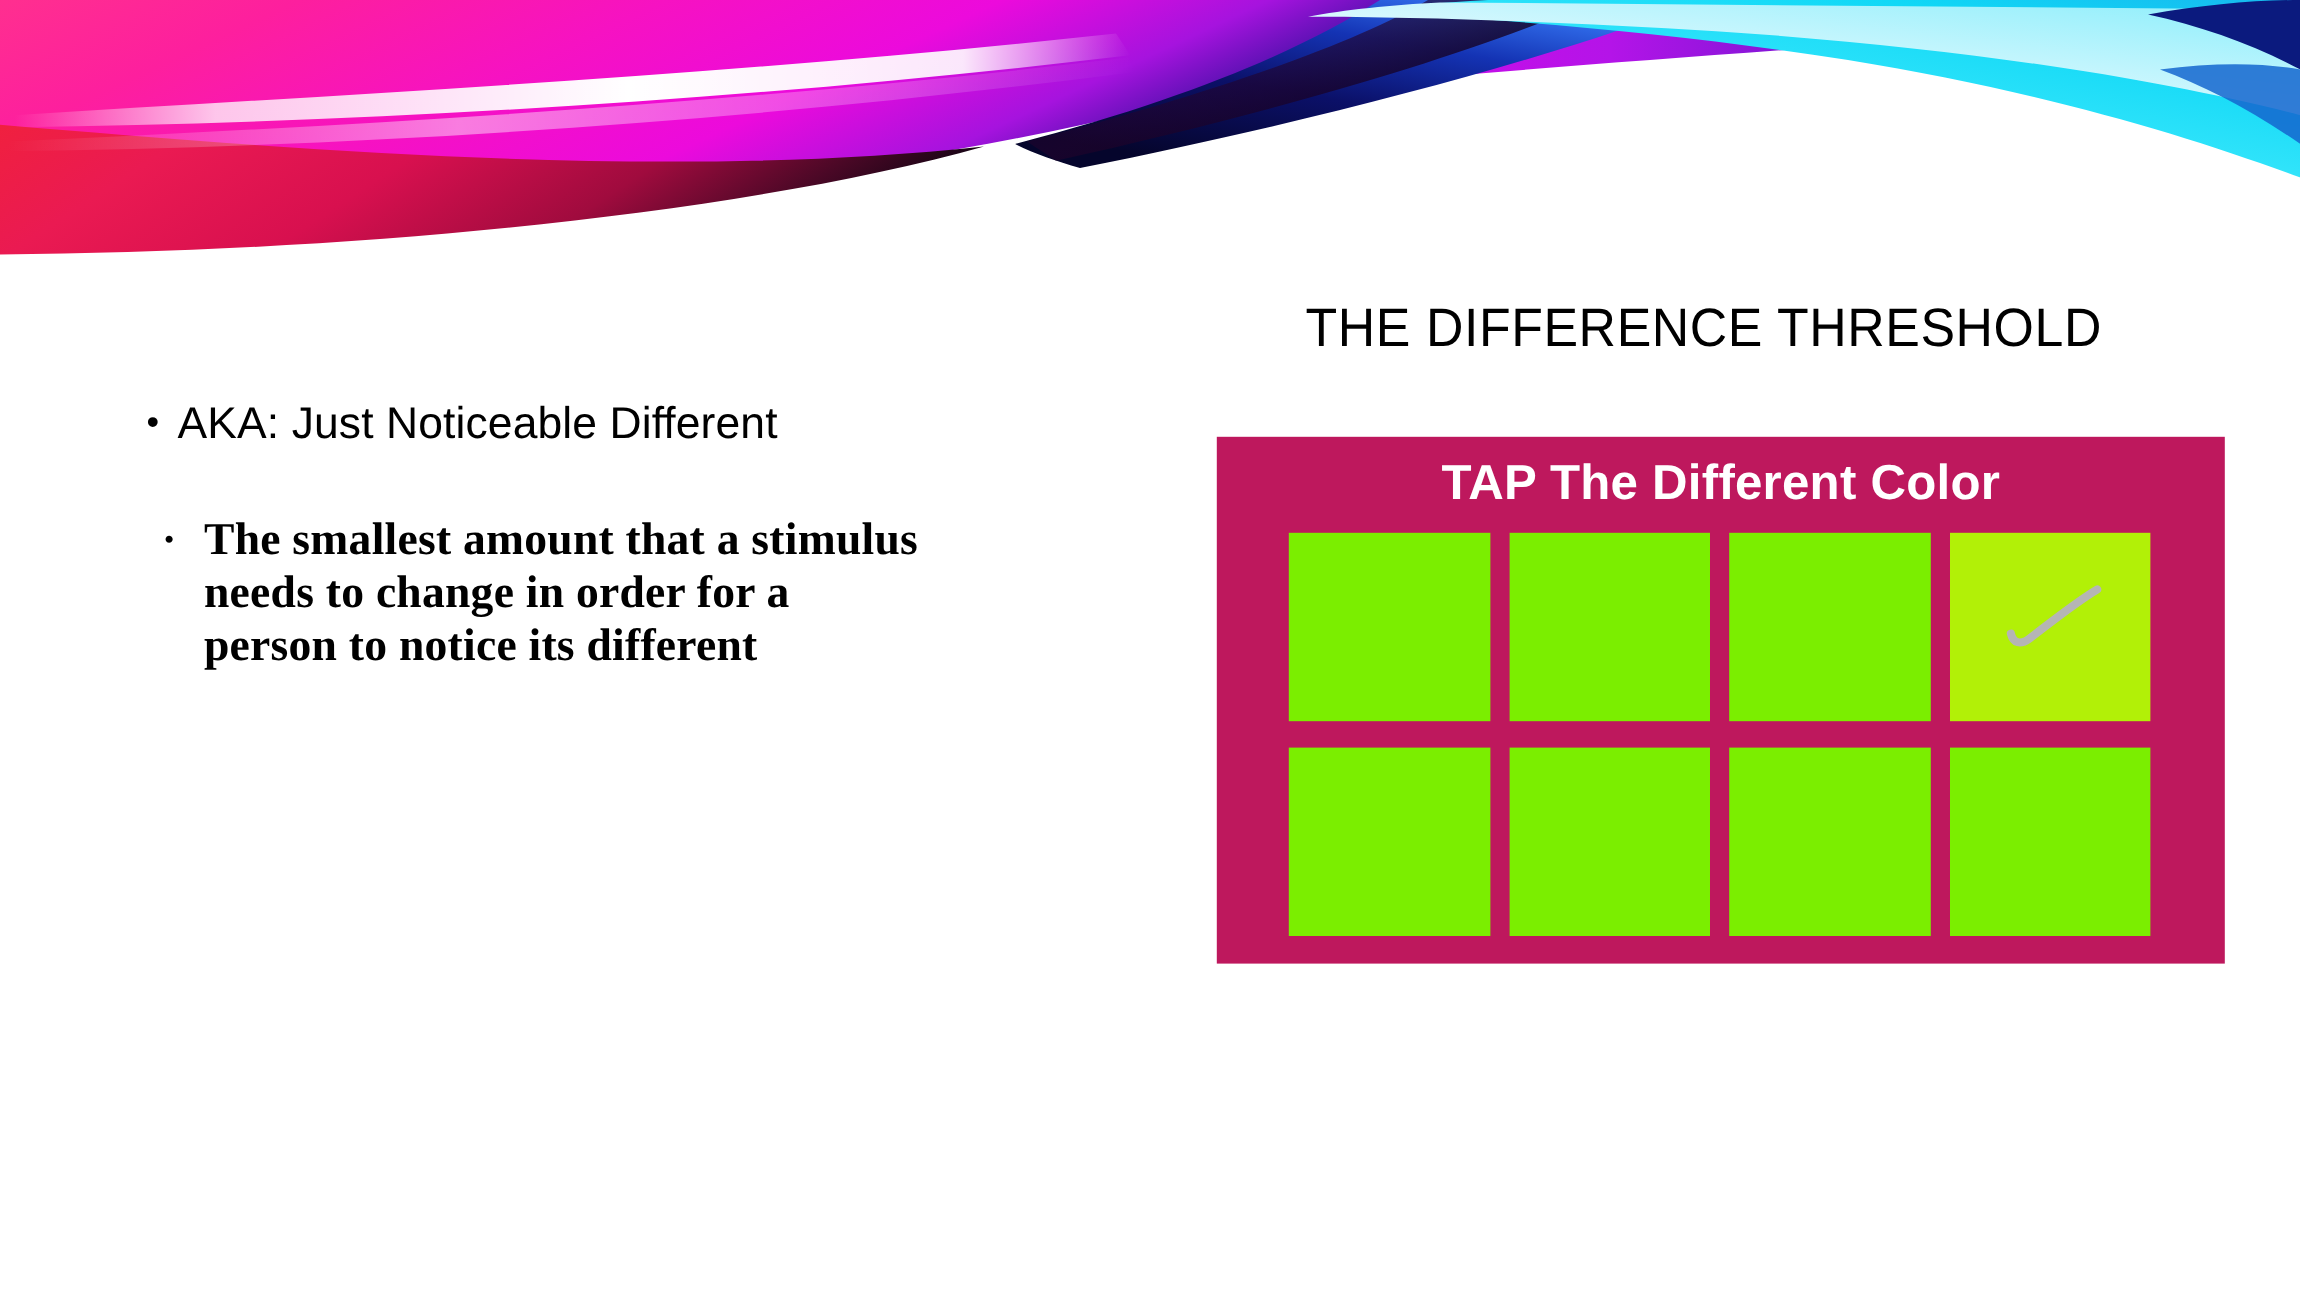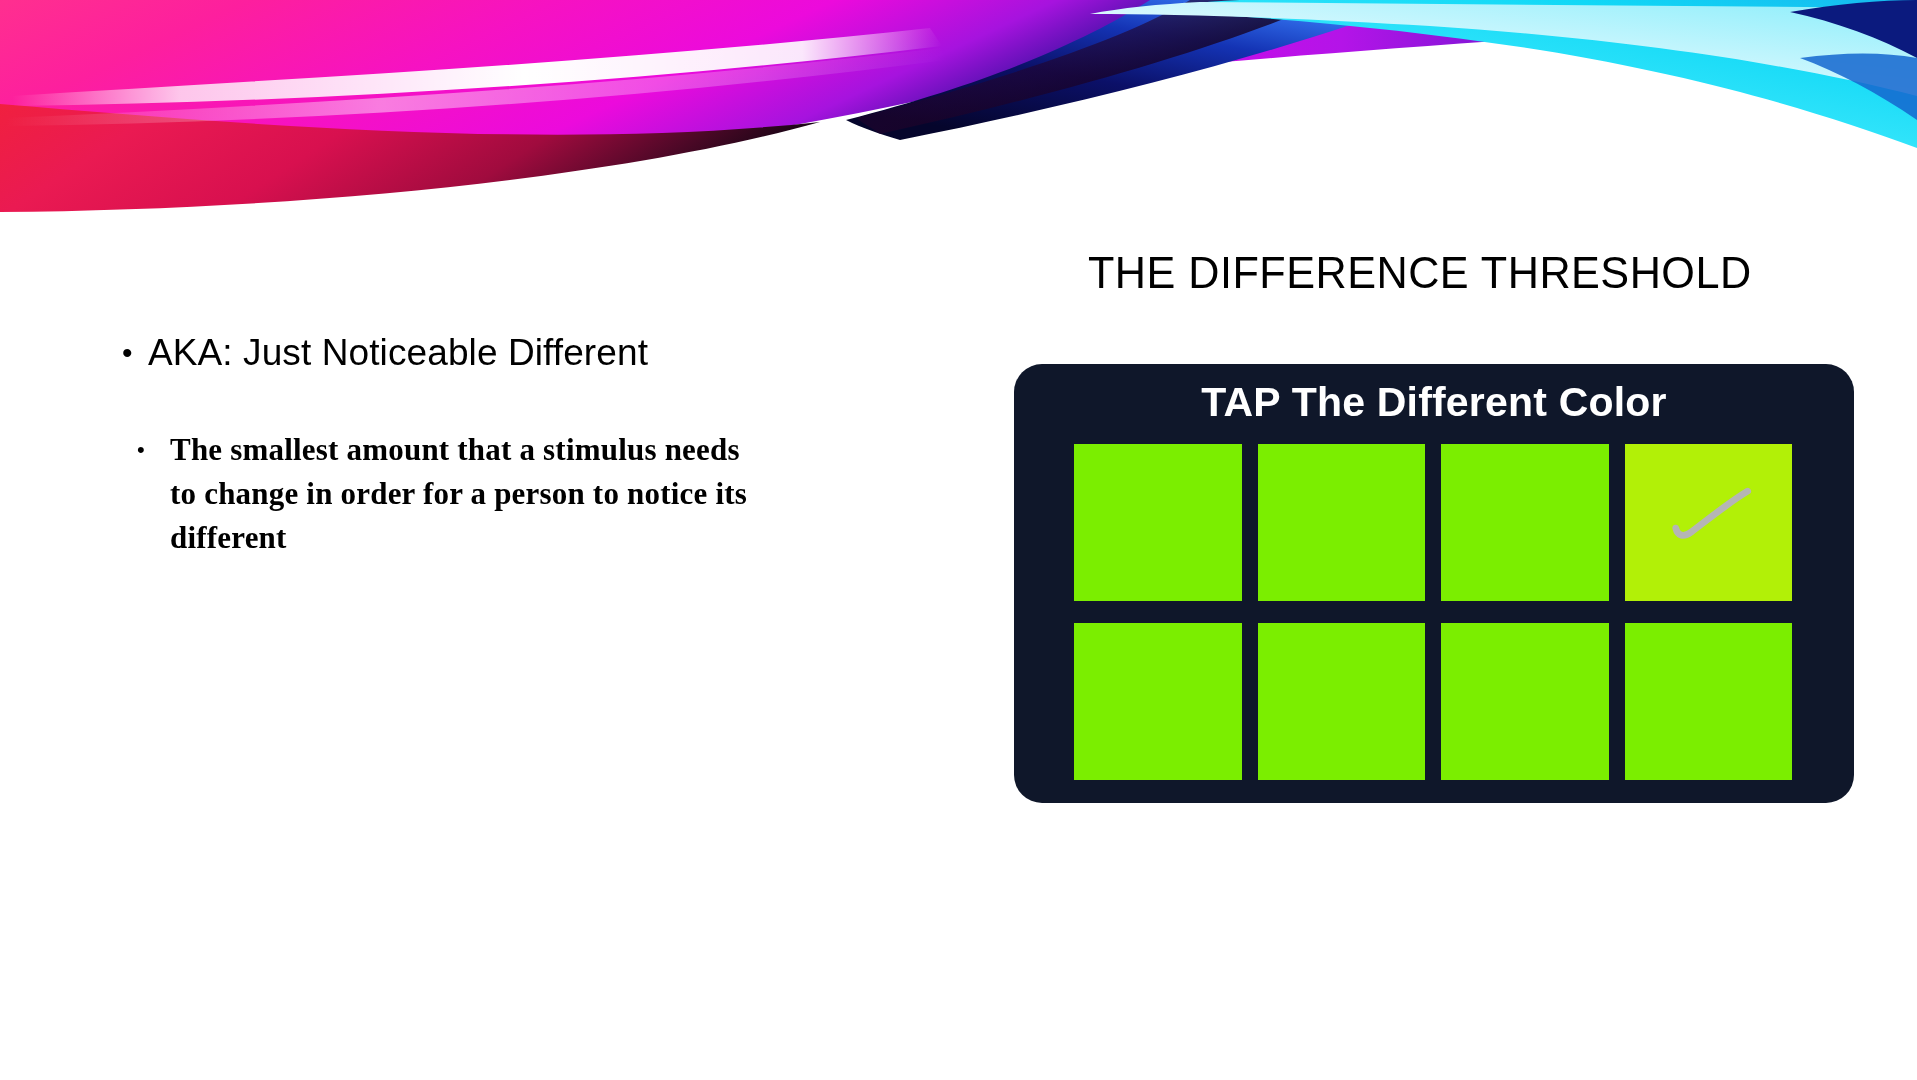--- a/index.html
+++ b/index.html
@@ -75,21 +75,21 @@
     margin-top: 52px;
   }
   .bullet-l2 .dot {
     width: 33px;
     flex: 0 0 33px;
     font-size: 22px;
     line-height: 44px;
     color: #000;
   }
   .bullet-l2 .btext {
-    font-size: 31px;
+    font-size: 38px;
     line-height: 44px;
     color: #000;
     font-family: "Liberation Serif", serif;
     font-weight: bold;
     max-width: 600px;
     letter-spacing: 0.2px;
   }
 
   
   #game-panel {
@@ -248,21 +248,21 @@
     <span class="btext">AKA: Just Noticeable Different</span>
   </div>
 
   <div class="bullet-row bullet-l2">
     <span class="dot">•</span>
     <span class="btext">The smallest amount that a stimulus needs to change in order for a person to notice its different</span>
   </div>
 
 </div>
 
-<div id="game-panel" style="background: #0f172a; border-radius: 28px;">
+<div id="game-panel" style="background: #be185d;">
 
   <div id="game-caption" style="color: rgb(255, 255, 255);">TAP The Different Color</div>
 
   <div id="tile-grid">
 
     <div class="tile" style="background: rgb(123, 238, 0);"></div>
     <div class="tile" style="background: rgb(123, 238, 0);"></div>
     <div class="tile" style="background: rgb(123, 238, 0);"></div>
 
     <div class="tile odd-one" style="background: rgb(178, 240, 7);">

